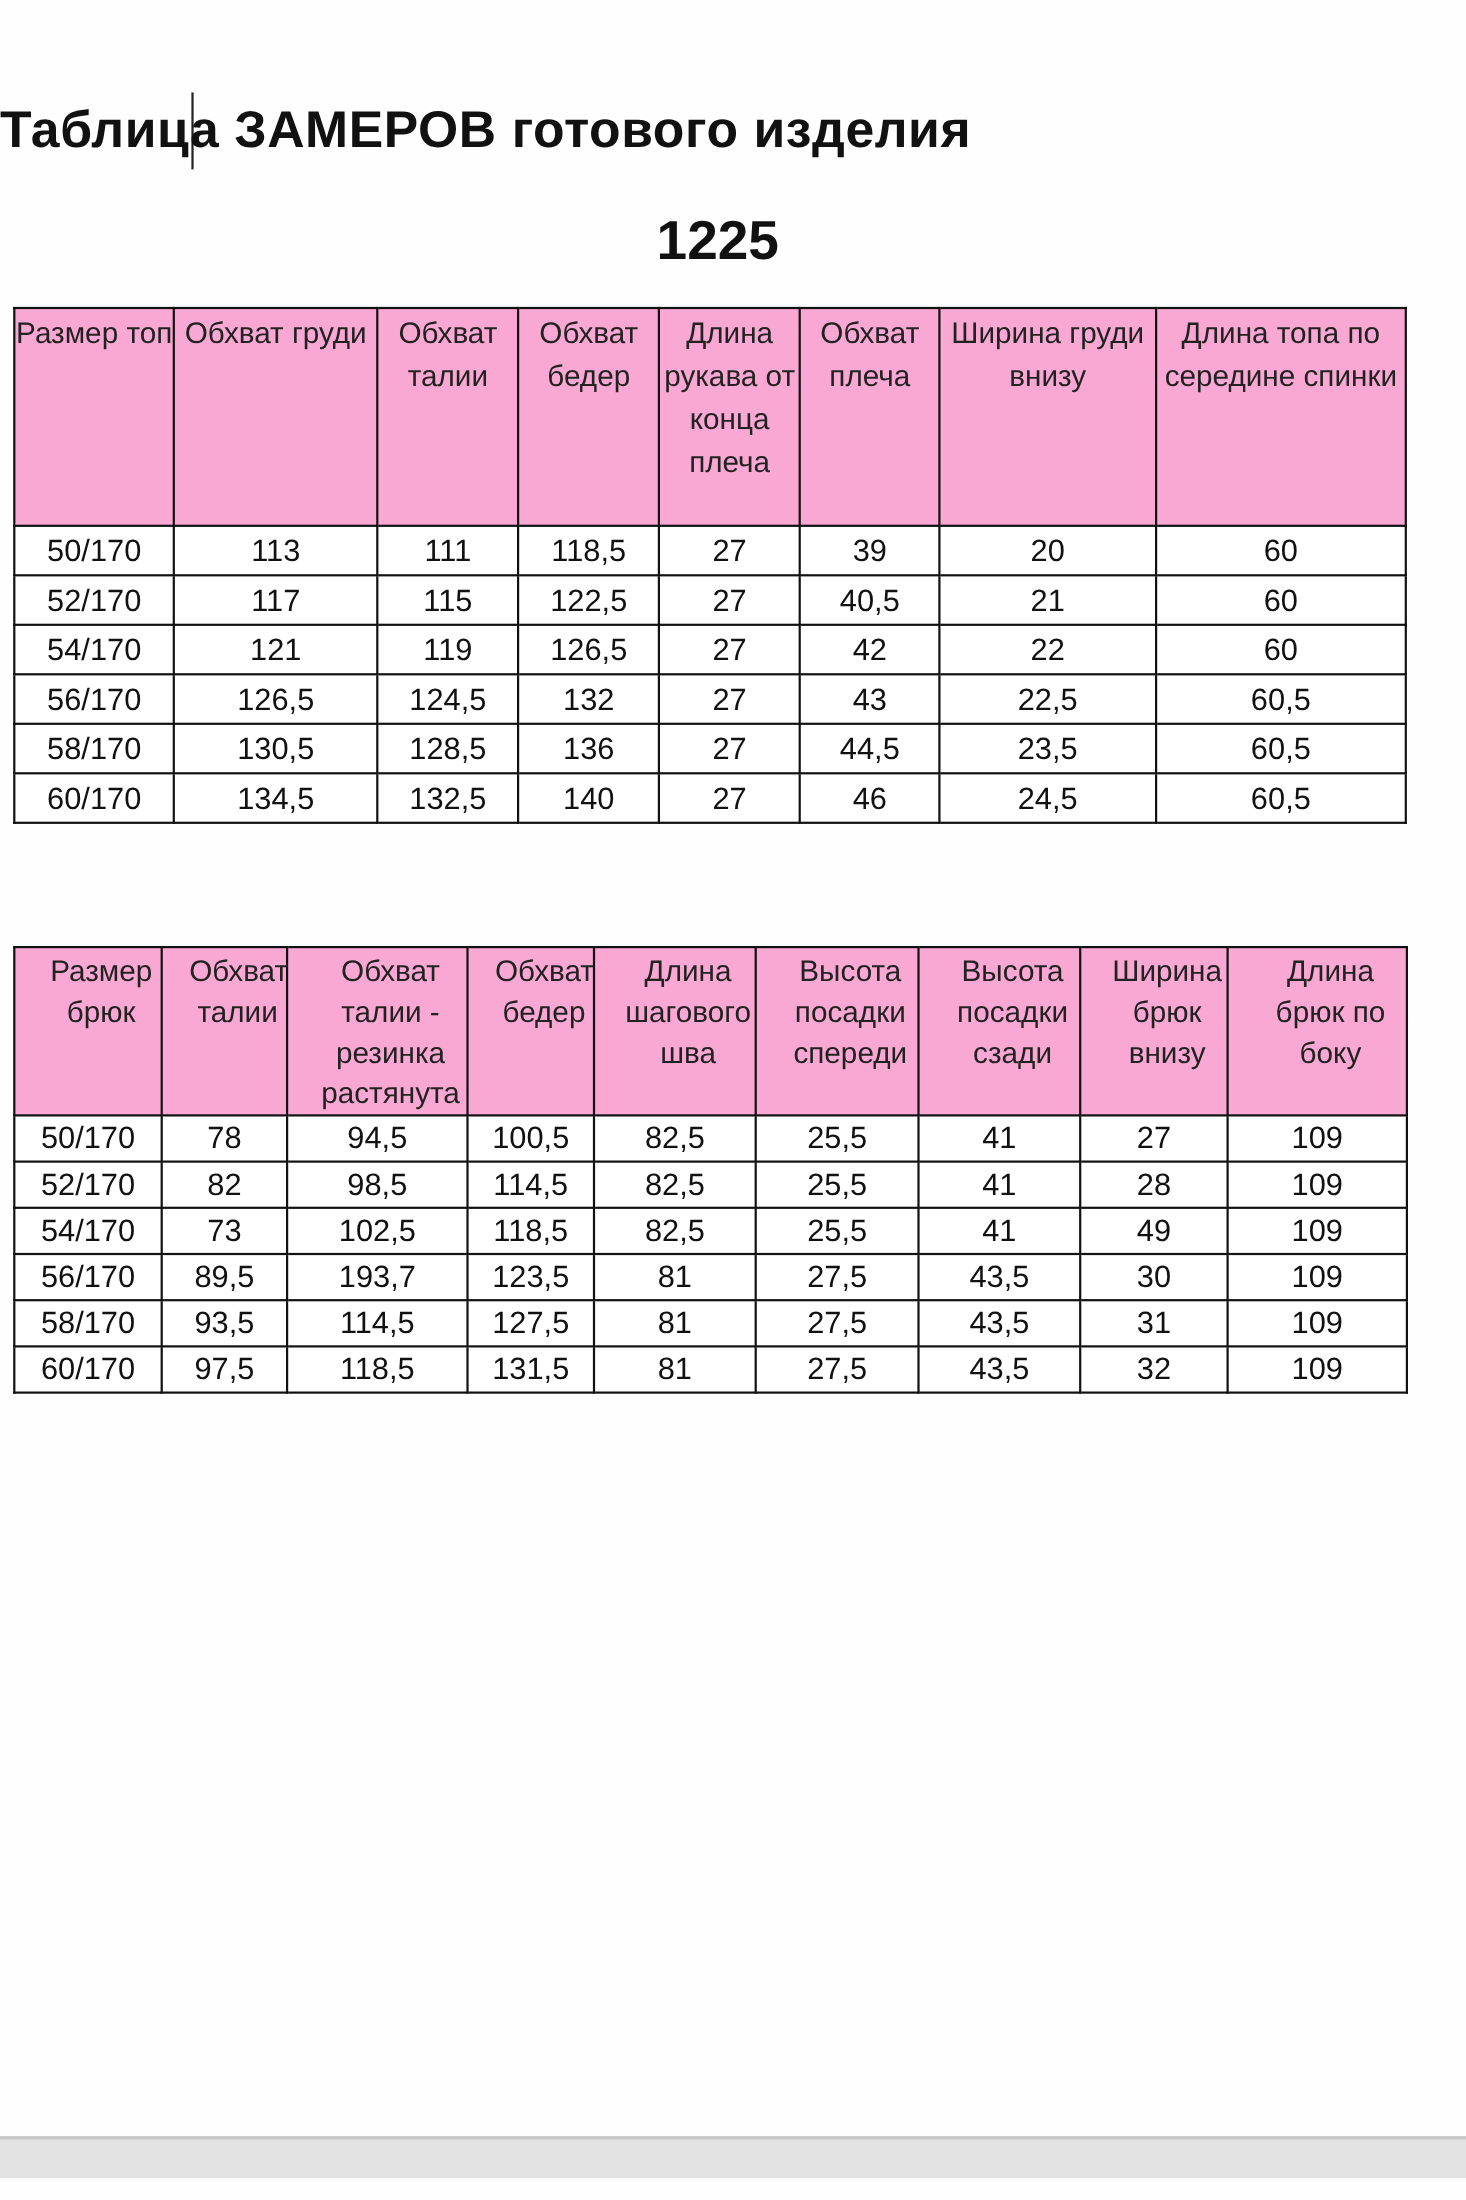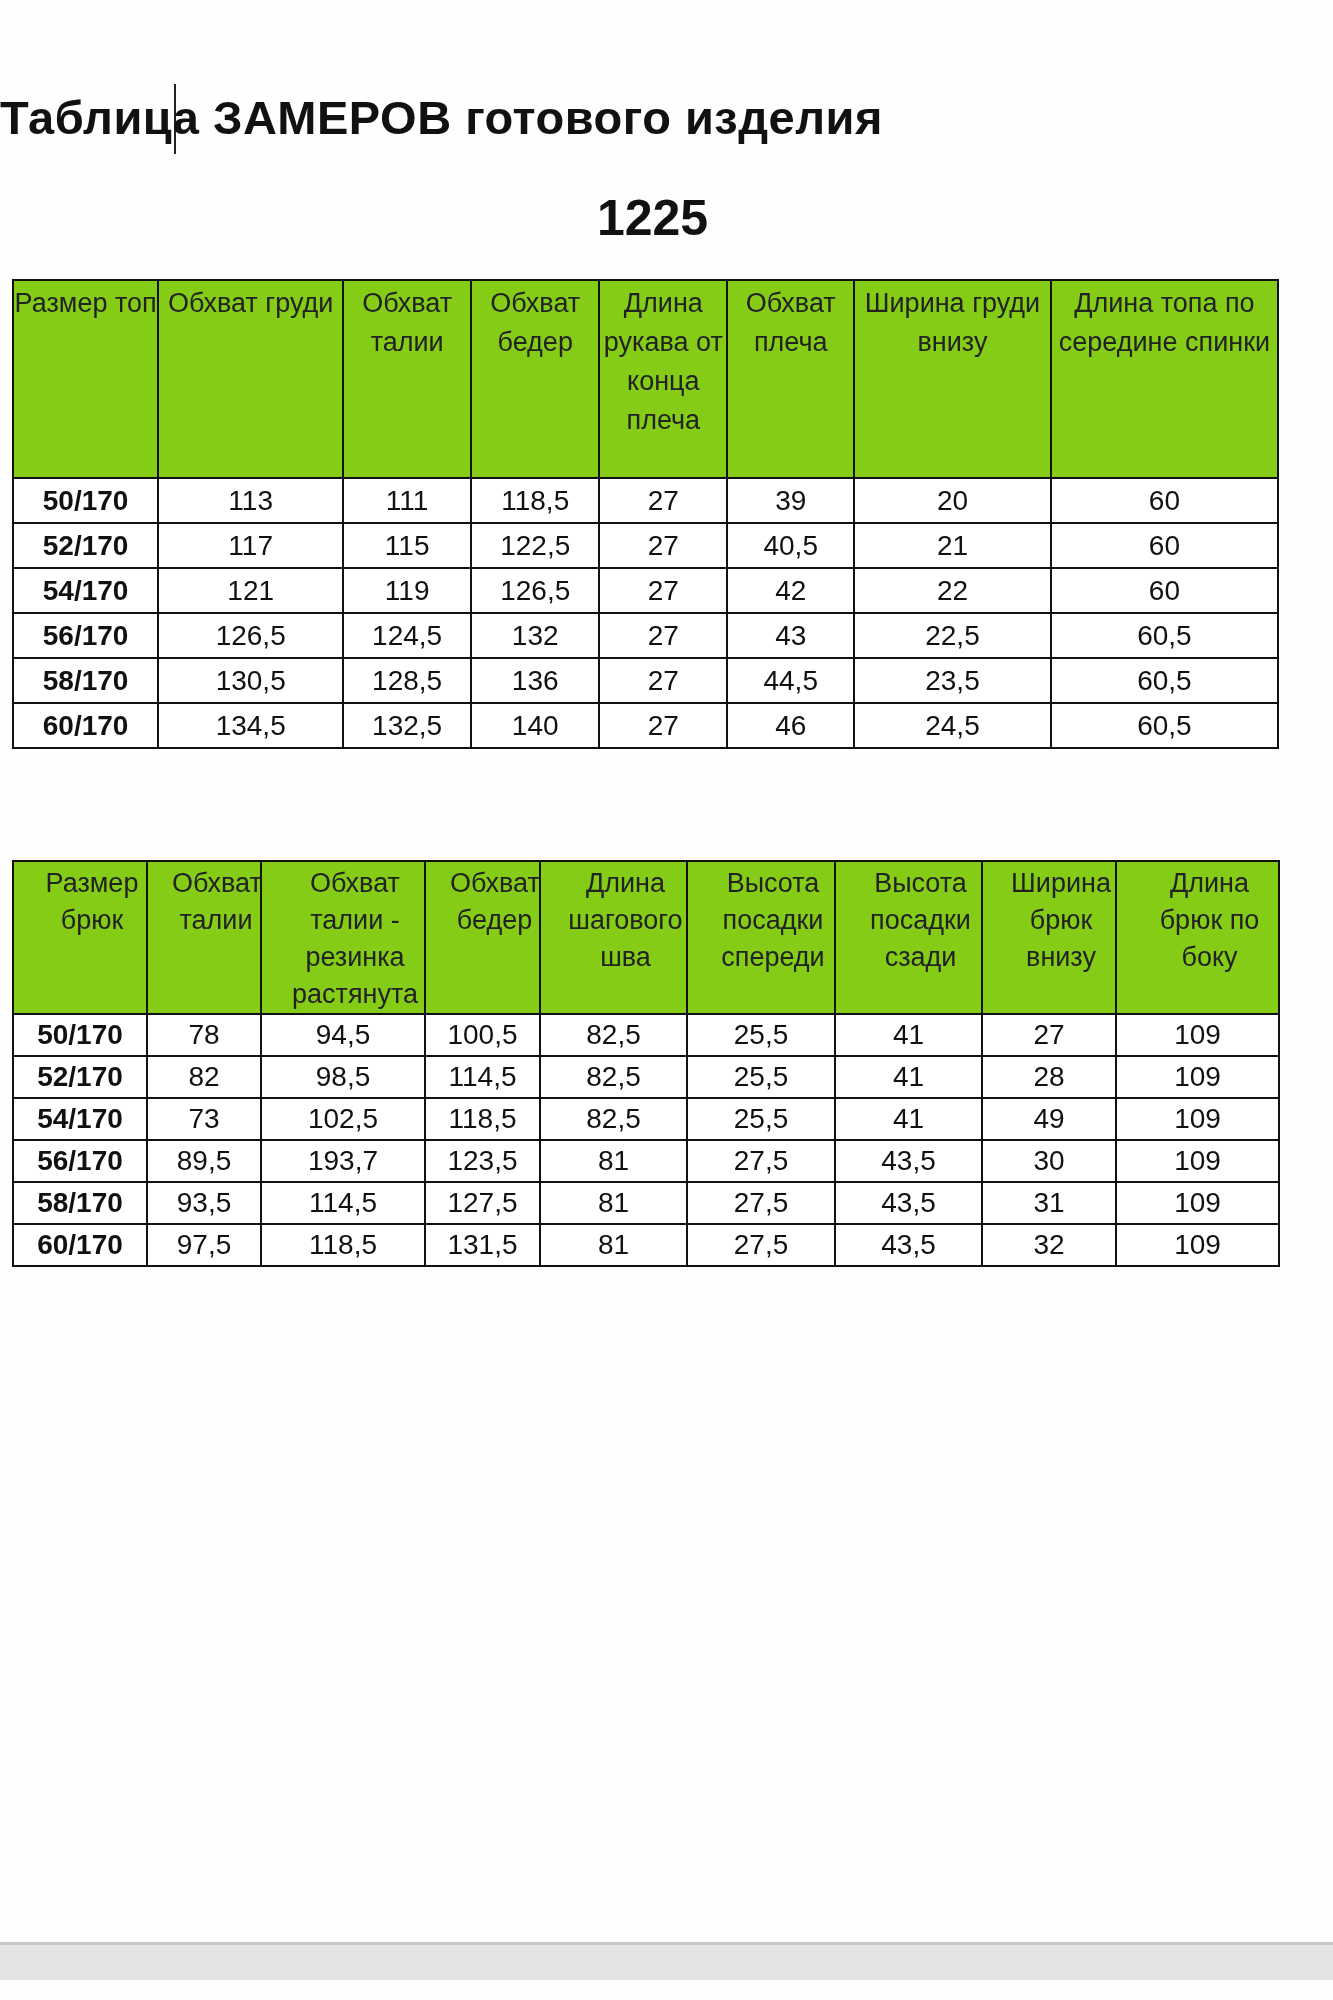--- a/index.html
+++ b/index.html
@@ -6,24 +6,24 @@
   body { width:1333px; height:2000px; position:relative; overflow:hidden;
          font-family:"Liberation Sans", sans-serif; color:#111; }
   .title { position:absolute; left:0; width:1305px; top:88px; 
            font-weight:bold; font-size:47px; line-height:60px; letter-spacing:0.5px; }
   .caret { position:absolute; left:174px; top:84px; width:2px; height:70px; background:#222; }
   .subtitle { position:absolute; left:0; width:1305px; top:188px; text-align:center;
               font-weight:bold; font-size:50px; line-height:60px; }
   table.sizes { position:absolute; left:12px; border-collapse:collapse; table-layout:fixed;
                 border:2.5px solid #111; }
   table.sizes th, table.sizes td { border:2px solid #111; text-align:center; padding:0; }
-  table.sizes th { background:#84cc16; font-weight:normal; vertical-align:top;
+  table.sizes th { background:#f9a8d4; font-weight:normal; vertical-align:top;
                    font-size:27px; line-height:39px; color:#222; padding-top:3px; }
   table.sizes td { font-size:28px; height:42px; background:#fff; }
-  table.sizes td.size { font-weight:bold;text-align:center; }
+  table.sizes td.size { font-weight:normal;text-align:center; }
   #tops { top:279px; width:1267px; }
   #tops th { height:193px; }
   #tops td { height:43px; }
   #pants { top:860px; width:1267px; }
   #pants th { height:144px; line-height:37px;padding-left:24px; }
   #pants td { height:40px; }
   .statusbar { position:absolute; left:0; top:1942px; width:1333px; height:35px;
                background:#e3e3e3; border-top:3px solid #c8c8c8; }
 </style>
 </head>

